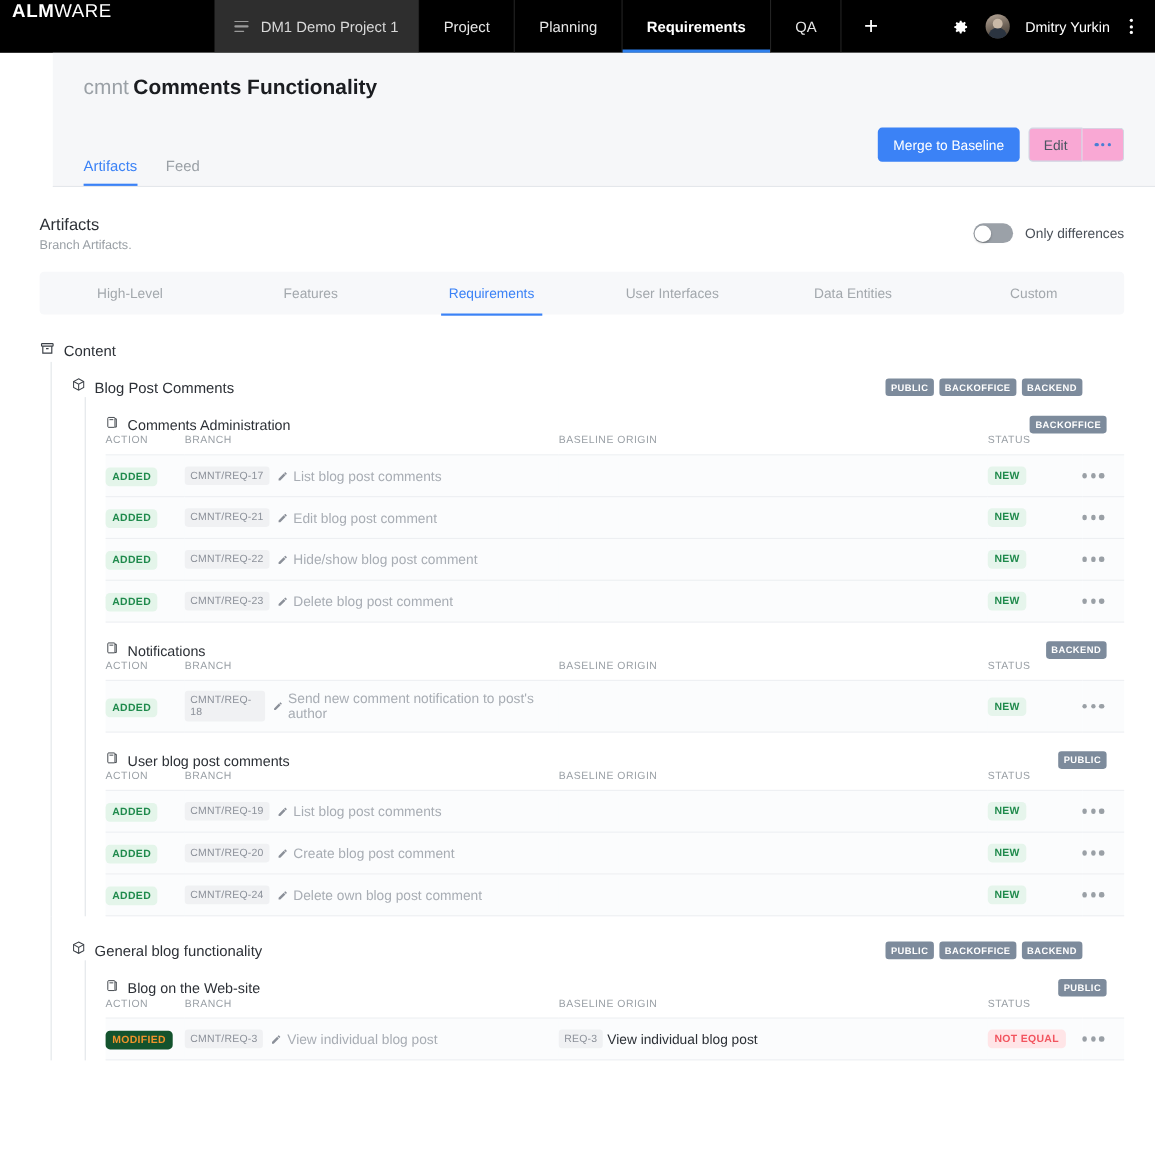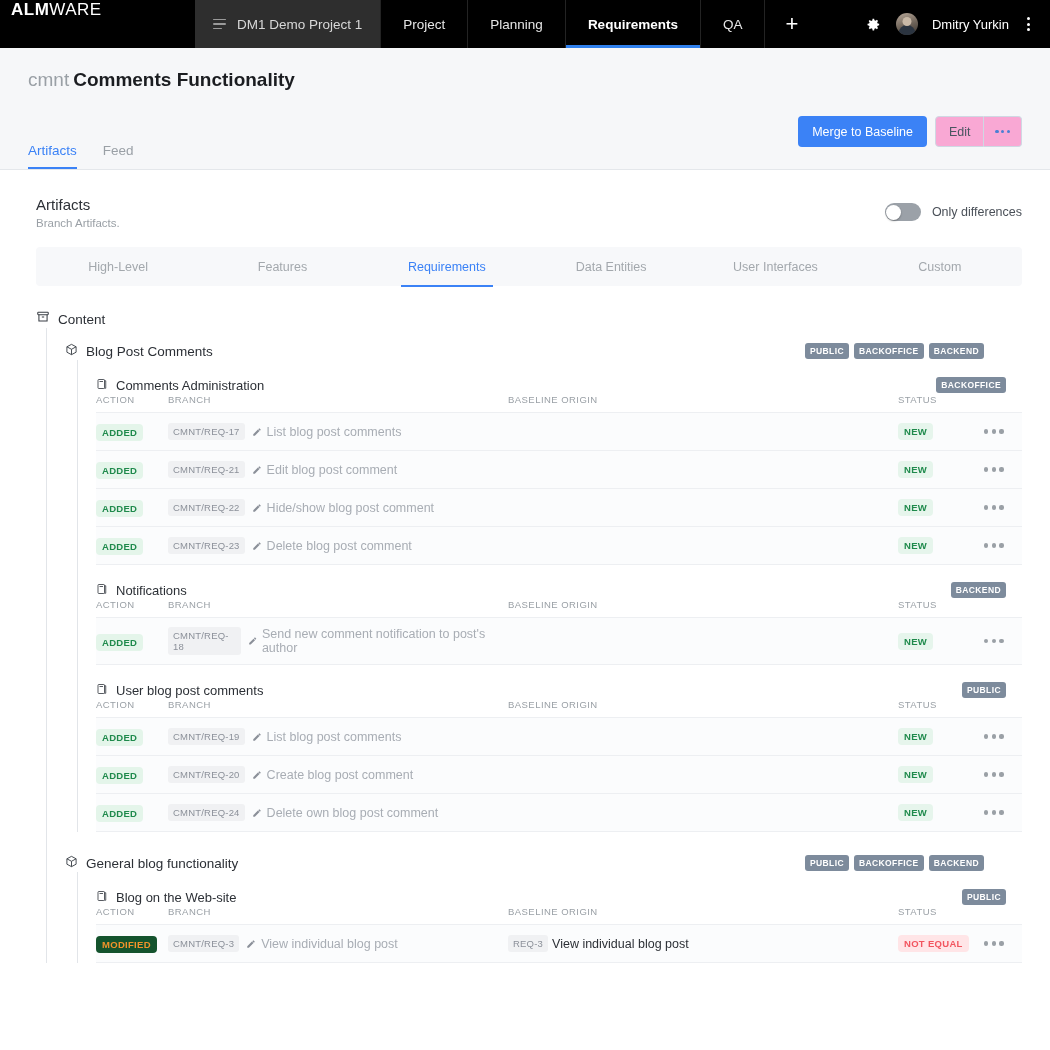--- a/index.html
+++ b/index.html
@@ -66,21 +66,21 @@
     z-index: 2;
   }
   .uname { font-size: 13px; color: #ffffff; }
   .kebab-v { display:flex; flex-direction:column; gap:2.5px; padding: 2px 4px; }
   .kebab-v i { width:3px; height:3px; border-radius:50%; background:#ffffff; display:block; }
 
   
   .pagehead {
     background: #f6f7f9; padding: 20px 28px 0 28px;
     border-bottom: 1px solid #e4e7eb;
-    height: 122px; position: relative;
+    height: 122px; position: relative; margin-left: 48px;
   }
   .title-row { display: flex; align-items: flex-start; }
   .h-title { font-size: 19px; line-height: 24px; }
   .h-title .key { color: #9aa0a6; font-weight: 400; }
   .h-title .name { color: #1b1d21; font-weight: 700; margin-left: 4px; }
   .head-actions { position: absolute; right: 28px; top: 68px;
     display: flex; align-items: center; }
   .btn-primary {
     background: #3b82f6; color: #fff; border: none; border-radius: 4px;
     font-size: 12.5px; padding: 8px 14px; font-family: inherit; cursor: pointer;
@@ -288,24 +288,24 @@
     <div class="seg-item">
         <span>High-Level</span>
       </div>
     <div class="seg-item">
         <span>Features</span>
       </div>
     <div class="seg-item active">
         <span>Requirements</span>
       </div>
     <div class="seg-item">
+        <span>User Interfaces</span>
+      </div>
+    <div class="seg-item">
         <span>Data Entities</span>
-      </div>
-    <div class="seg-item">
-        <span>User Interfaces</span>
       </div>
     <div class="seg-item">
         <span>Custom</span>
       </div>
   </div>
 
   <div class="content-row">
     <span>
       <svg width="14" height="14" viewBox="0 0 24 24" fill="none" stroke="#3a3f46" stroke-width="1.8">
         <rect x="3" y="4" width="18" height="4" rx="1"></rect>

